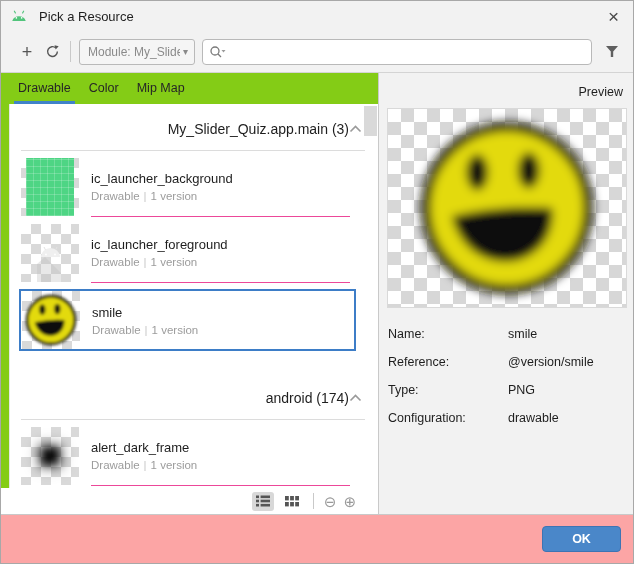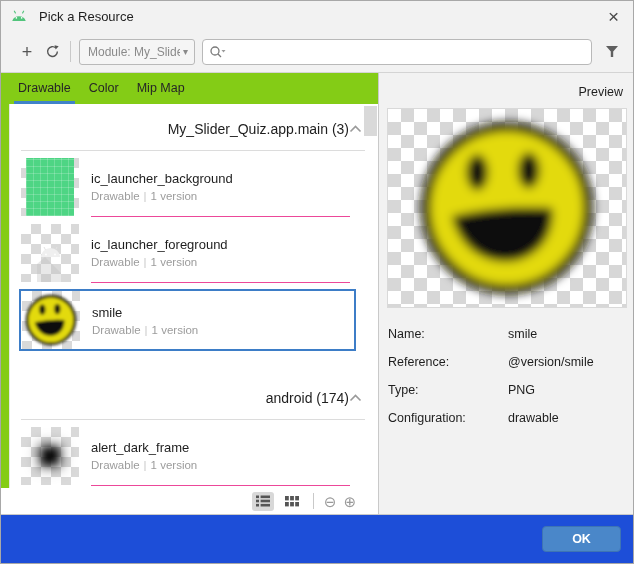--- a/index.html
+++ b/index.html
@@ -81,21 +81,21 @@
     background-image:linear-gradient(45deg,#d7d7d7 25%,transparent 25%,transparent 75%,#d7d7d7 75%),
                      linear-gradient(45deg,#d7d7d7 25%,transparent 25%,transparent 75%,#d7d7d7 75%);
     background-size:26px 26px;background-position:0 0,13px 13px;
     display:flex;align-items:center;justify-content:center;overflow:hidden;}
   .details{margin:19px 0 0 1px;}
   .detail-row{display:flex;font-size:12.5px;color:#1e1e1e;margin-bottom:14px;}
   .detail-label{width:120px;flex:0 0 auto;}
 
   
   .footer{height:48px;flex:0 0 auto;border-top:1px solid #c9c9c9;display:flex;align-items:center;
-    justify-content:flex-end;gap:9px;padding-right:12px;background:#1d4ed8;}
+    justify-content:flex-end;gap:9px;padding-right:12px;background:#fca5a5;}
   .btn{box-sizing:border-box;height:26px;border-radius:4px;font-size:12.5px;display:flex;
     align-items:center;justify-content:center;cursor:default;}
   .btn-ok{width:79px;background:#4a87c9;border:1px solid #3e74b3;color:#fff;font-weight:bold;}
   .btn-cancel{width:76px;background:#fdfdfd;border:1px solid #b4b4b4;color:#1e1e1e;}
 </style>
 </head>
 <body>
 
 <div id="dialog">
 

